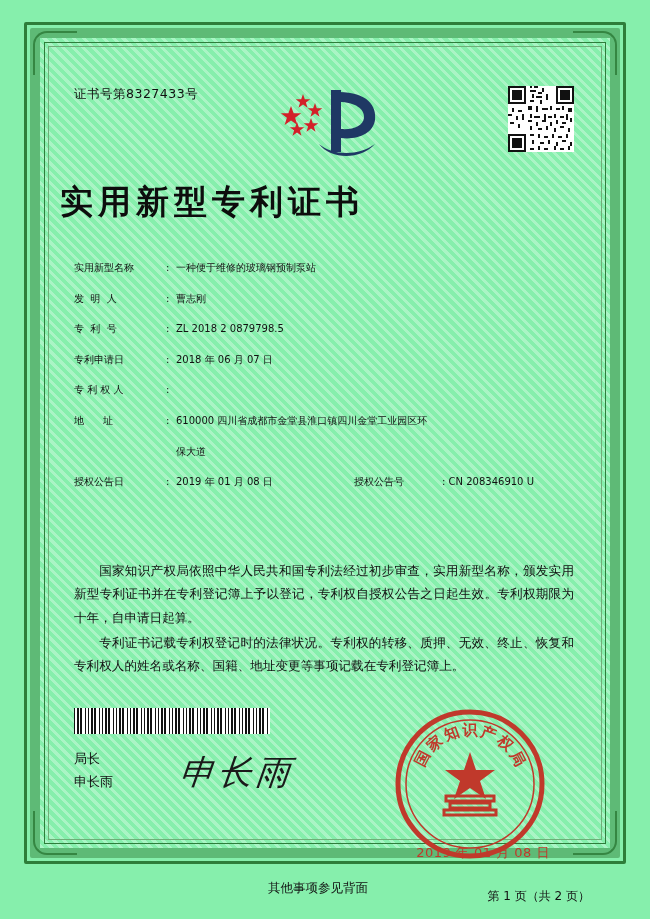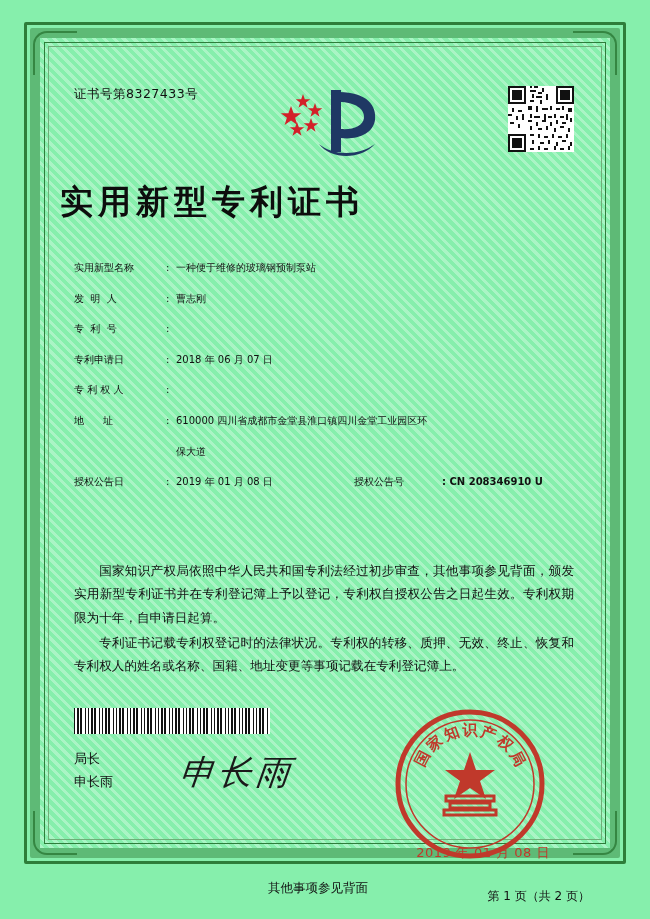--- a/index.html
+++ b/index.html
@@ -142,21 +142,21 @@
   .row .val .line2 {
     display: block;
     margin-top: 16px;
   }
   .row.split .val {
     display: flex;
     flex-wrap: nowrap;
   }
   .row .val .v1 { width: 178px; flex: 0 0 178px; }
   .row .val .lbl2 { width: 88px; flex: 0 0 88px; }
-  .row .val .v2 { flex: 1 1 auto; font-weight: bold; }
+  .row .val .v2 { flex: 1 1 auto; }
 
   
   .paras {
     position: absolute;
     left: 14px; top: 499px;
     width: 500px;
     font-size: 12.6px;
     line-height: 1.85;
     text-align: justify;
     color: #111;
@@ -348,20 +348,21 @@
 
       <div class="row">
         <span class="lbl">发  明  人</span>
         <span class="colon">:</span>
         <span class="val">曹志刚</span>
       </div>
 
       <div class="row">
         <span class="lbl">专  利  号</span>
         <span class="colon">:</span>
+        <span class="val">ZL 2018 2 0879798.5</span>
       </div>
 
       <div class="row">
         <span class="lbl">专利申请日</span>
         <span class="colon">:</span>
         <span class="val">2018 年 06 月 07 日</span>
       </div>
 
       <div class="row">
         <span class="lbl">专 利 权 人</span>
@@ -383,21 +384,21 @@
         <span class="val">
           <span class="v1">2019 年 01 月 08 日</span>
           <span class="lbl2">授权公告号</span>
           <span class="v2">: <span>CN 208346910 U</span></span>
         </span>
       </div>
 
     </div>
 
     <div class="paras">
-      <p>国家知识产权局依照中华人民共和国专利法经过初步审查，其他事项参见背面，颁发实用新型专利证书并在专利登记簿上予以登记，专利权自授权公告之日起生效。专利权期限为十年，自申请日起算。</p>
+      <p>国家知识产权局依照中华人民共和国专利法经过初步审查，实用新型名称，颁发实用新型专利证书并在专利登记簿上予以登记，专利权自授权公告之日起生效。专利权期限为十年，自申请日起算。</p>
       <p>专利证书记载专利权登记时的法律状况。专利权的转移、质押、无效、终止、恢复和专利权人的姓名或名称、国籍、地址变更等事项记载在专利登记簿上。</p>
     </div>
 
     <div class="barcode"></div>
 
     <div class="sign-label">
       <div>局长</div>
       <div>申长雨</div>
     </div>
 

